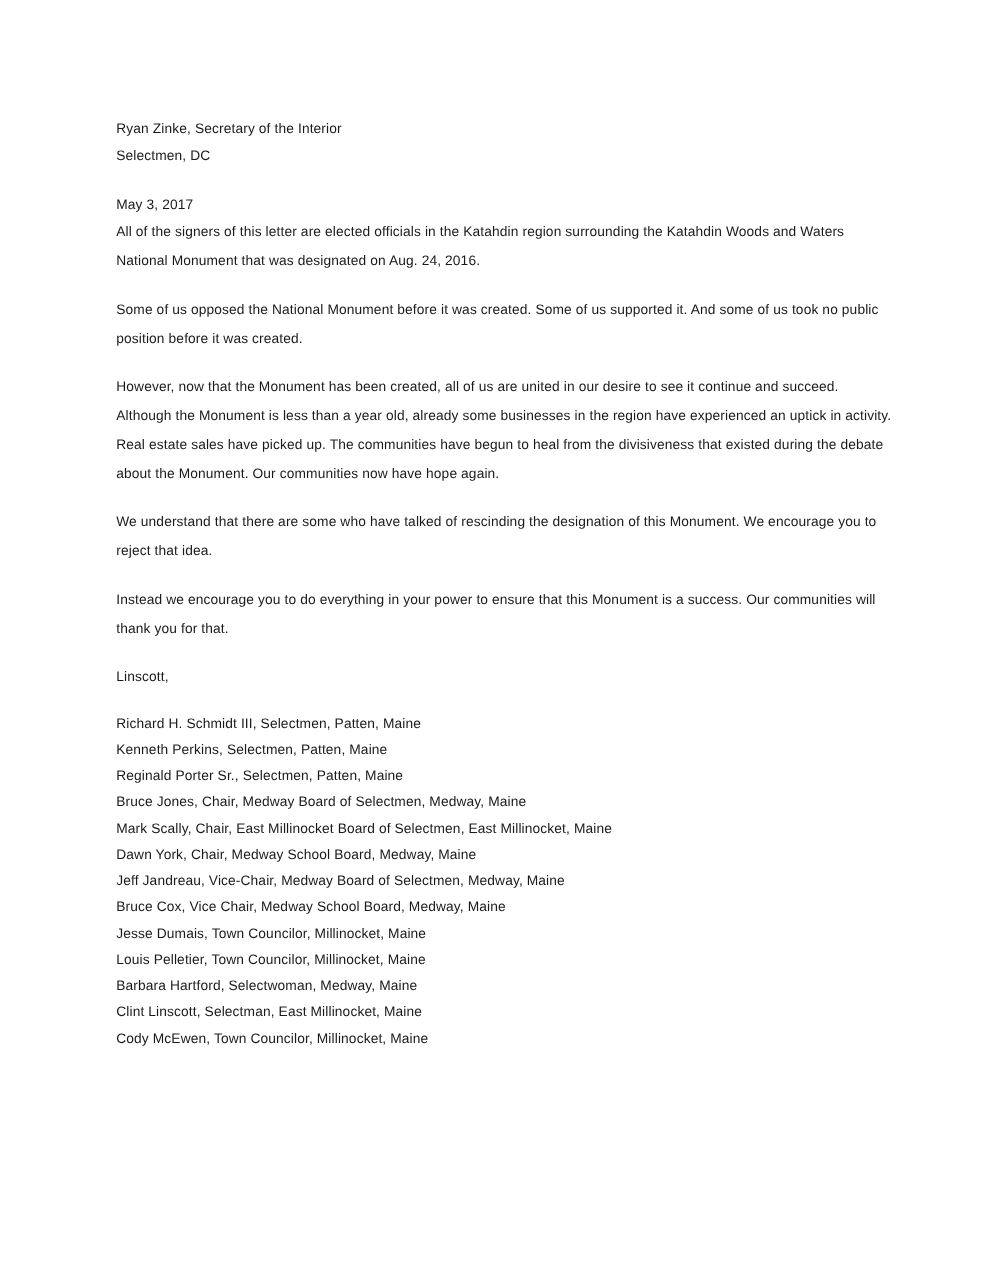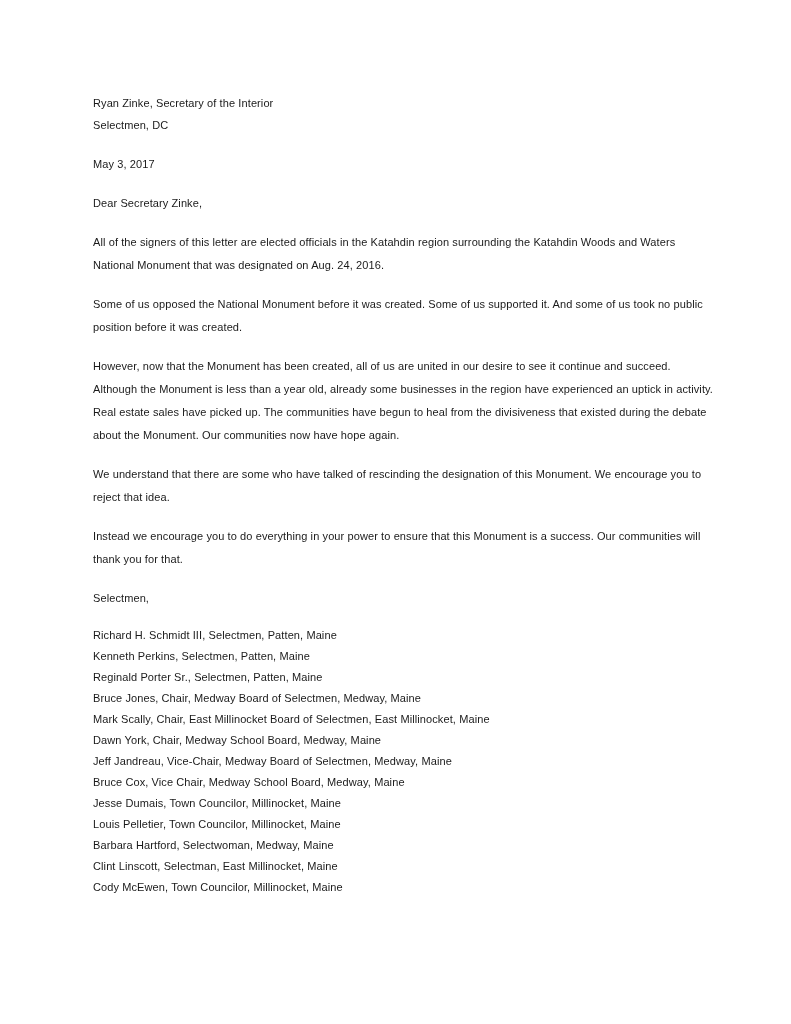--- a/index.html
+++ b/index.html
@@ -55,29 +55,28 @@
 <div class="page">
   <div class="letter">
 
     <div>
       <p class="addr-line">Ryan Zinke, Secretary of the Interior</p>
       <p class="addr-line">Selectmen, DC</p>
     </div>
 
     <p class="addr-line block-gap">May 3, 2017</p>
 
-    <p class="addr-line block-gap" style="margin-bottom:17px;">Dear Secretary Zinke,</p>
 
     <p class="paragraph">All of the signers of this letter are elected officials in the Katahdin region surrounding the Katahdin Woods and Waters National Monument that was designated on Aug. 24, 2016.</p>
     <p class="paragraph">Some of us opposed the National Monument before it was created.  Some of us supported it.  And some of us took no public position before it was created.</p>
     <p class="paragraph">However, now that the Monument has been created, all of us are united in our desire to see it continue and succeed. Although the Monument is less than a year old, already some businesses in the region have experienced an uptick in activity.  Real estate sales have picked up. The communities have begun to heal from the divisiveness that existed during the debate about the Monument. Our communities now have hope again.</p>
     <p class="paragraph">We understand that there are some who have talked of rescinding the designation of this Monument.  We encourage you to reject that idea.</p>
     <p class="paragraph">Instead we encourage you to do everything in your power to ensure that this Monument is a success.  Our communities will thank you for that.</p>
 
-    <p class="closing">Selectmen,</p>
+    <p class="closing">Linscott,</p>
 
     <ul class="signatories">
       <li class="signatory">Richard H. Schmidt III, Selectmen, Patten, Maine</li>
       <li class="signatory">Kenneth Perkins, Selectmen, Patten, Maine</li>
       <li class="signatory">Reginald Porter Sr., Selectmen, Patten, Maine</li>
       <li class="signatory">Bruce Jones, Chair, Medway Board of Selectmen, Medway, Maine</li>
       <li class="signatory">Mark Scally, Chair, East Millinocket Board of Selectmen, East Millinocket, Maine</li>
       <li class="signatory">Dawn York, Chair, Medway School Board, Medway, Maine</li>
       <li class="signatory">Jeff Jandreau, Vice-Chair, Medway Board of Selectmen, Medway, Maine</li>
       <li class="signatory">Bruce Cox, Vice Chair, Medway School Board, Medway, Maine</li>

